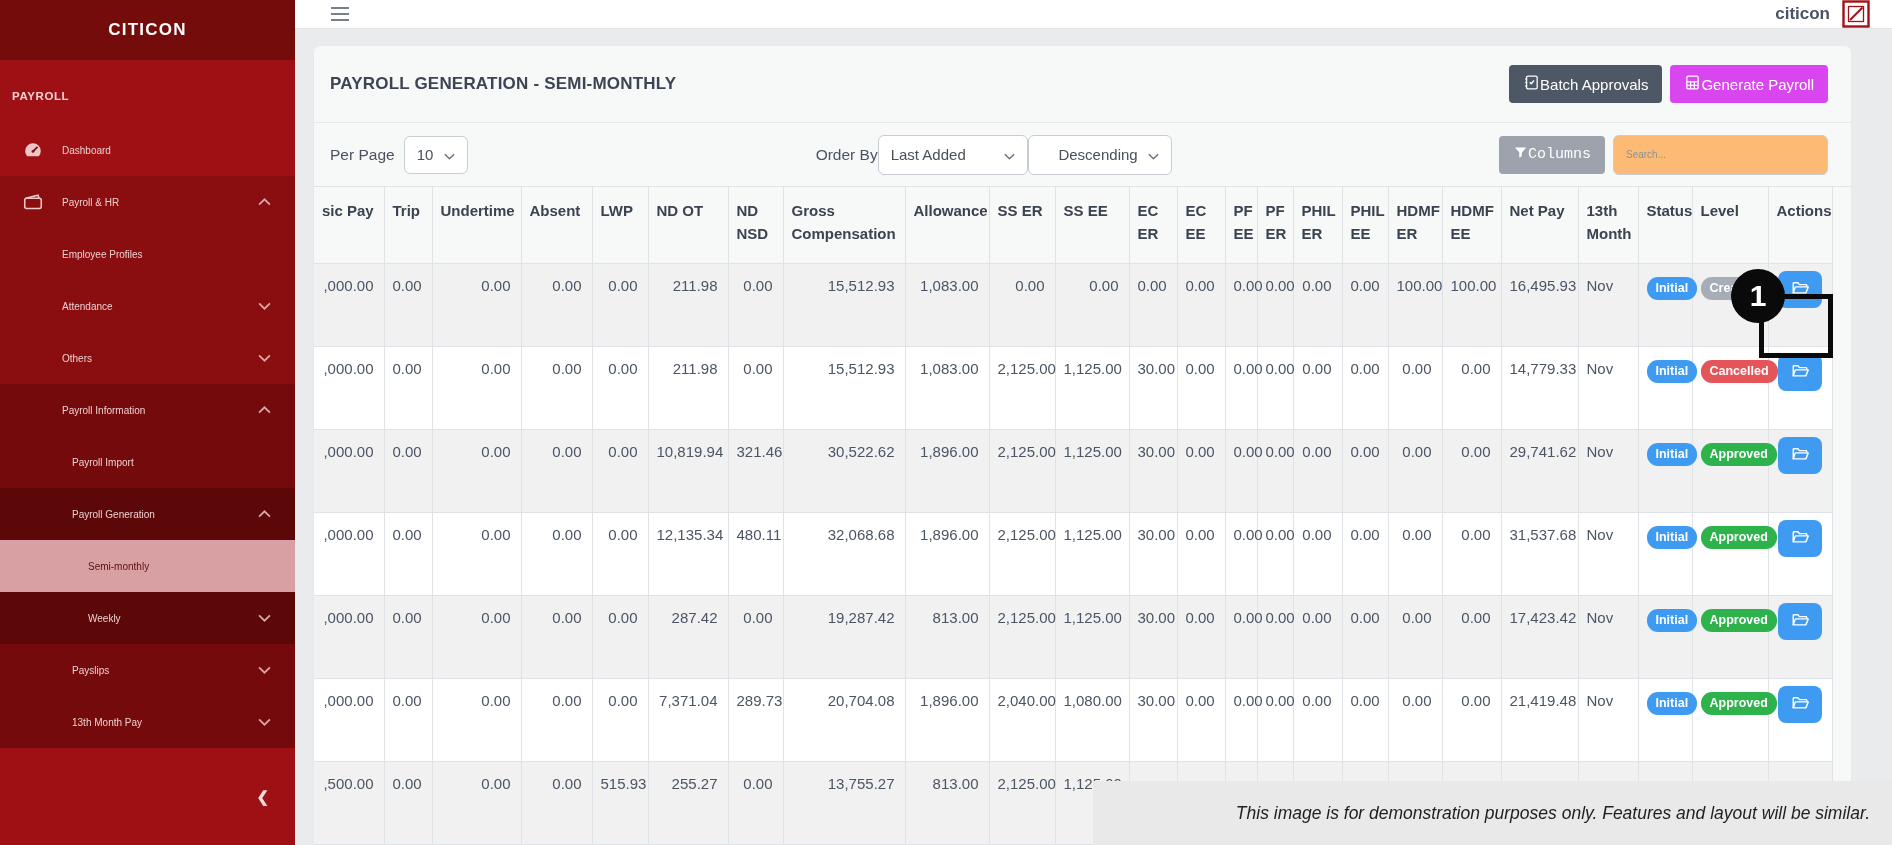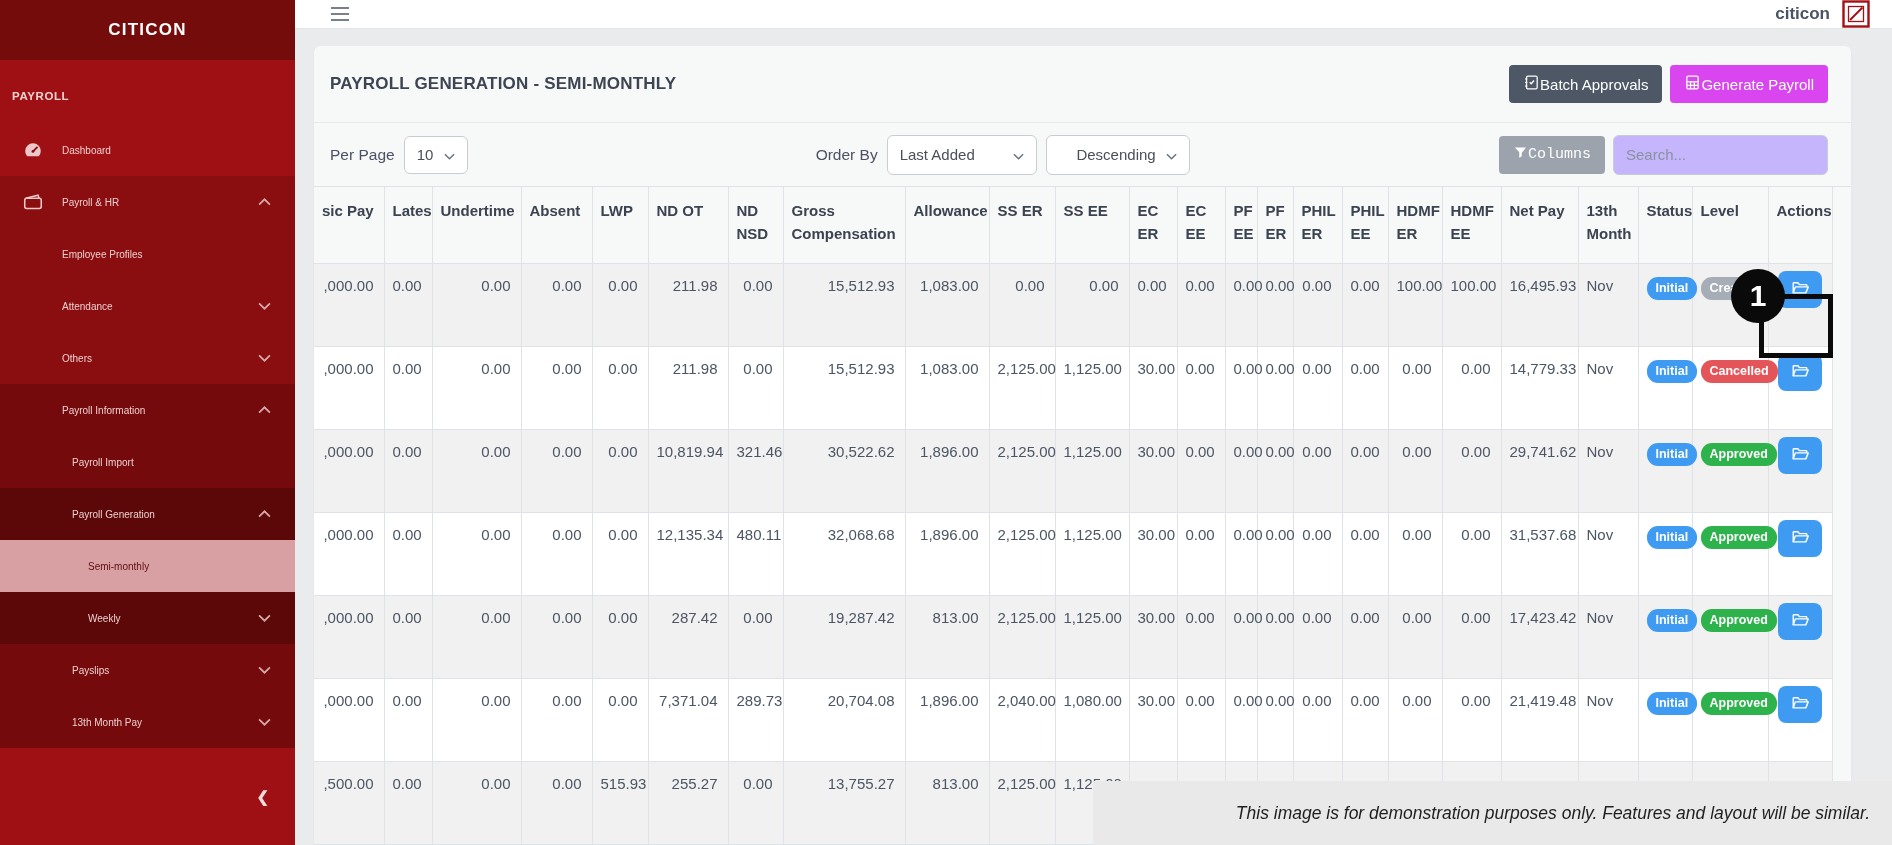--- a/index.html
+++ b/index.html
@@ -46,24 +46,24 @@
   .btn-green { background:#d946ef; }
   .btn-gray  { background:#9ca3ad;font-family:Liberation Mono, monospace; }
 
   .controls { height:63px; display:flex; align-items:center; padding:0 23px 0 16px; }
   .lbl { font-size:15.5px; color:#4a5263; }
   .select { background:#fff; border:1px solid #c8cdd3; border-radius:6px; height:40px;
             display:flex; align-items:center; gap:10px; padding:0 12px; font-size:15px;
             color:#495057; cursor:pointer; }
   .select.sm { height:38px; width:64px; justify-content:space-between; }
   .ctl-left { display:flex; align-items:center; gap:9px; }
-  .ctl-mid  { display:flex; align-items:center; gap:9px; margin-left:348px; }
+  .ctl-mid  { display:flex; align-items:center; margin-left:348px; }
   .ctl-right{ margin-left:auto; display:flex; align-items:center; gap:8px; }
   .search { width:215px; height:40px; border:1px solid #c8cdd3; border-radius:6px; padding:0 12px;
-            font-size:15px; font-family:inherit; color:#495057; background:#c4b5fd; }
+            font-size:10px; font-family:inherit; color:#495057; background:#fdba74; }
   .search::placeholder { color:#8a929c; }
 
   
   .tablewrap { border-top:1px solid #dfe3e7; }
   table { border-collapse:collapse; table-layout:fixed; width:1518px; }
   th { text-align:left; font-size:15px; color:#3b4350; vertical-align:top;
        padding:12px 8px 0 8px; height:76px; border-right:1px solid #dfe3e7;
        border-bottom:1px solid #dfe3e7; line-height:1.55; }
   td { font-size:15px; color:#4b5563; vertical-align:top; height:83px;
        padding:13px 10px 0 8px; border-right:1px solid #dfe3e7; border-bottom:1px solid #dfe3e7; }
@@ -302,21 +302,21 @@
                 <col style="width:59px">
                 <col style="width:77px">
                 <col style="width:60px">
                 <col style="width:54px">
                 <col style="width:76px">
                 <col style="width:64px">
               </colgroup>
             <thead>
                 <tr>
                   <th>sic Pay</th>
-                  <th>Lates</th>
+                  <th>Trip</th>
                   <th>Undertime</th>
                   <th>Absent</th>
                   <th>LWP</th>
                   <th>ND OT</th>
                   <th>ND NSD</th>
                   <th>Gross Compensation</th>
                   <th>Allowance</th>
                   <th>SS ER</th>
                   <th>SS EE</th>
                   <th>EC ER</th>

